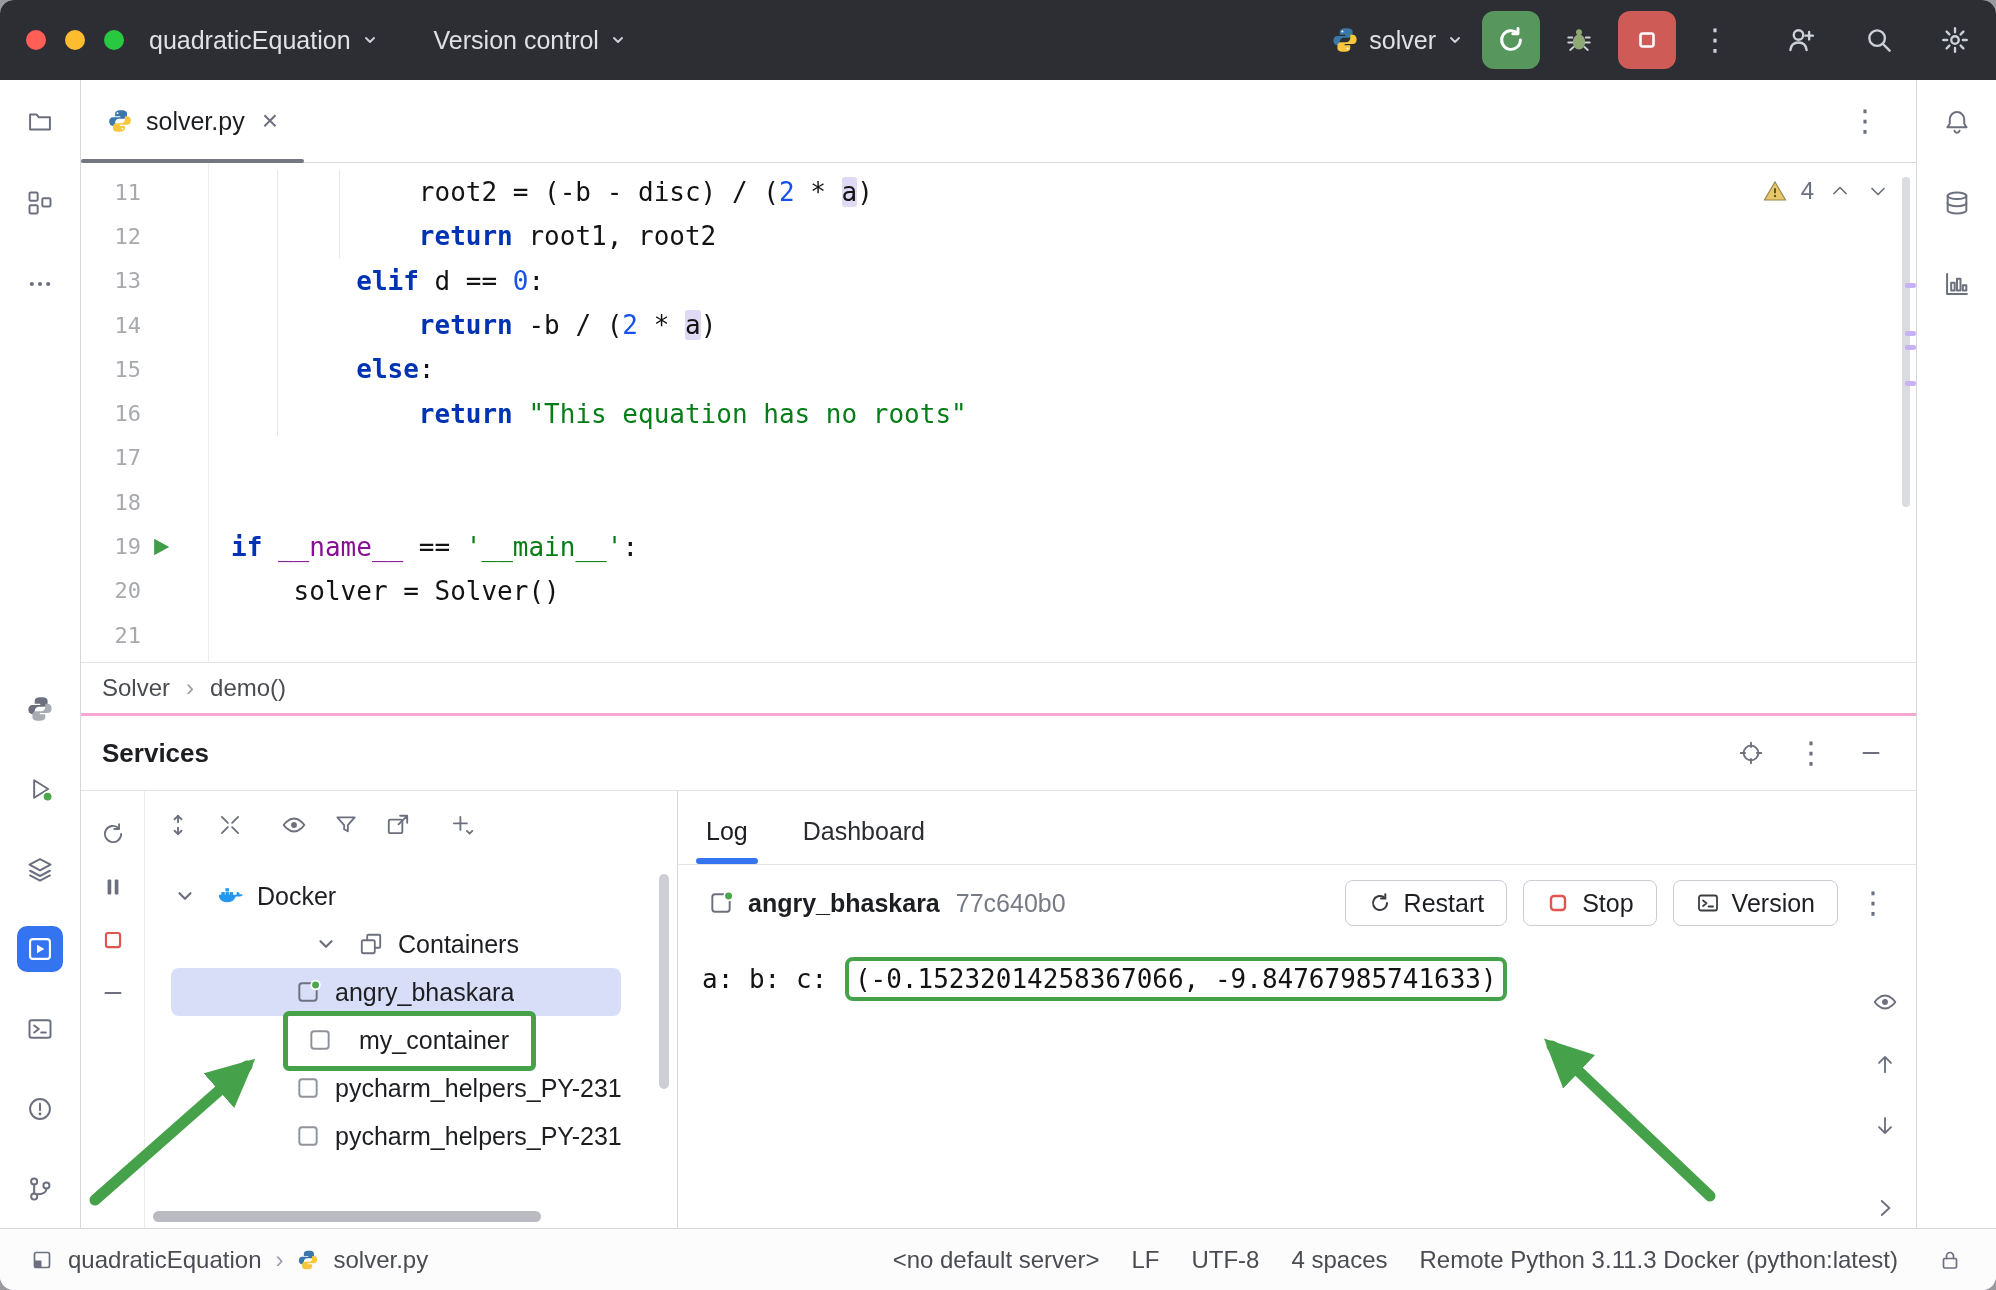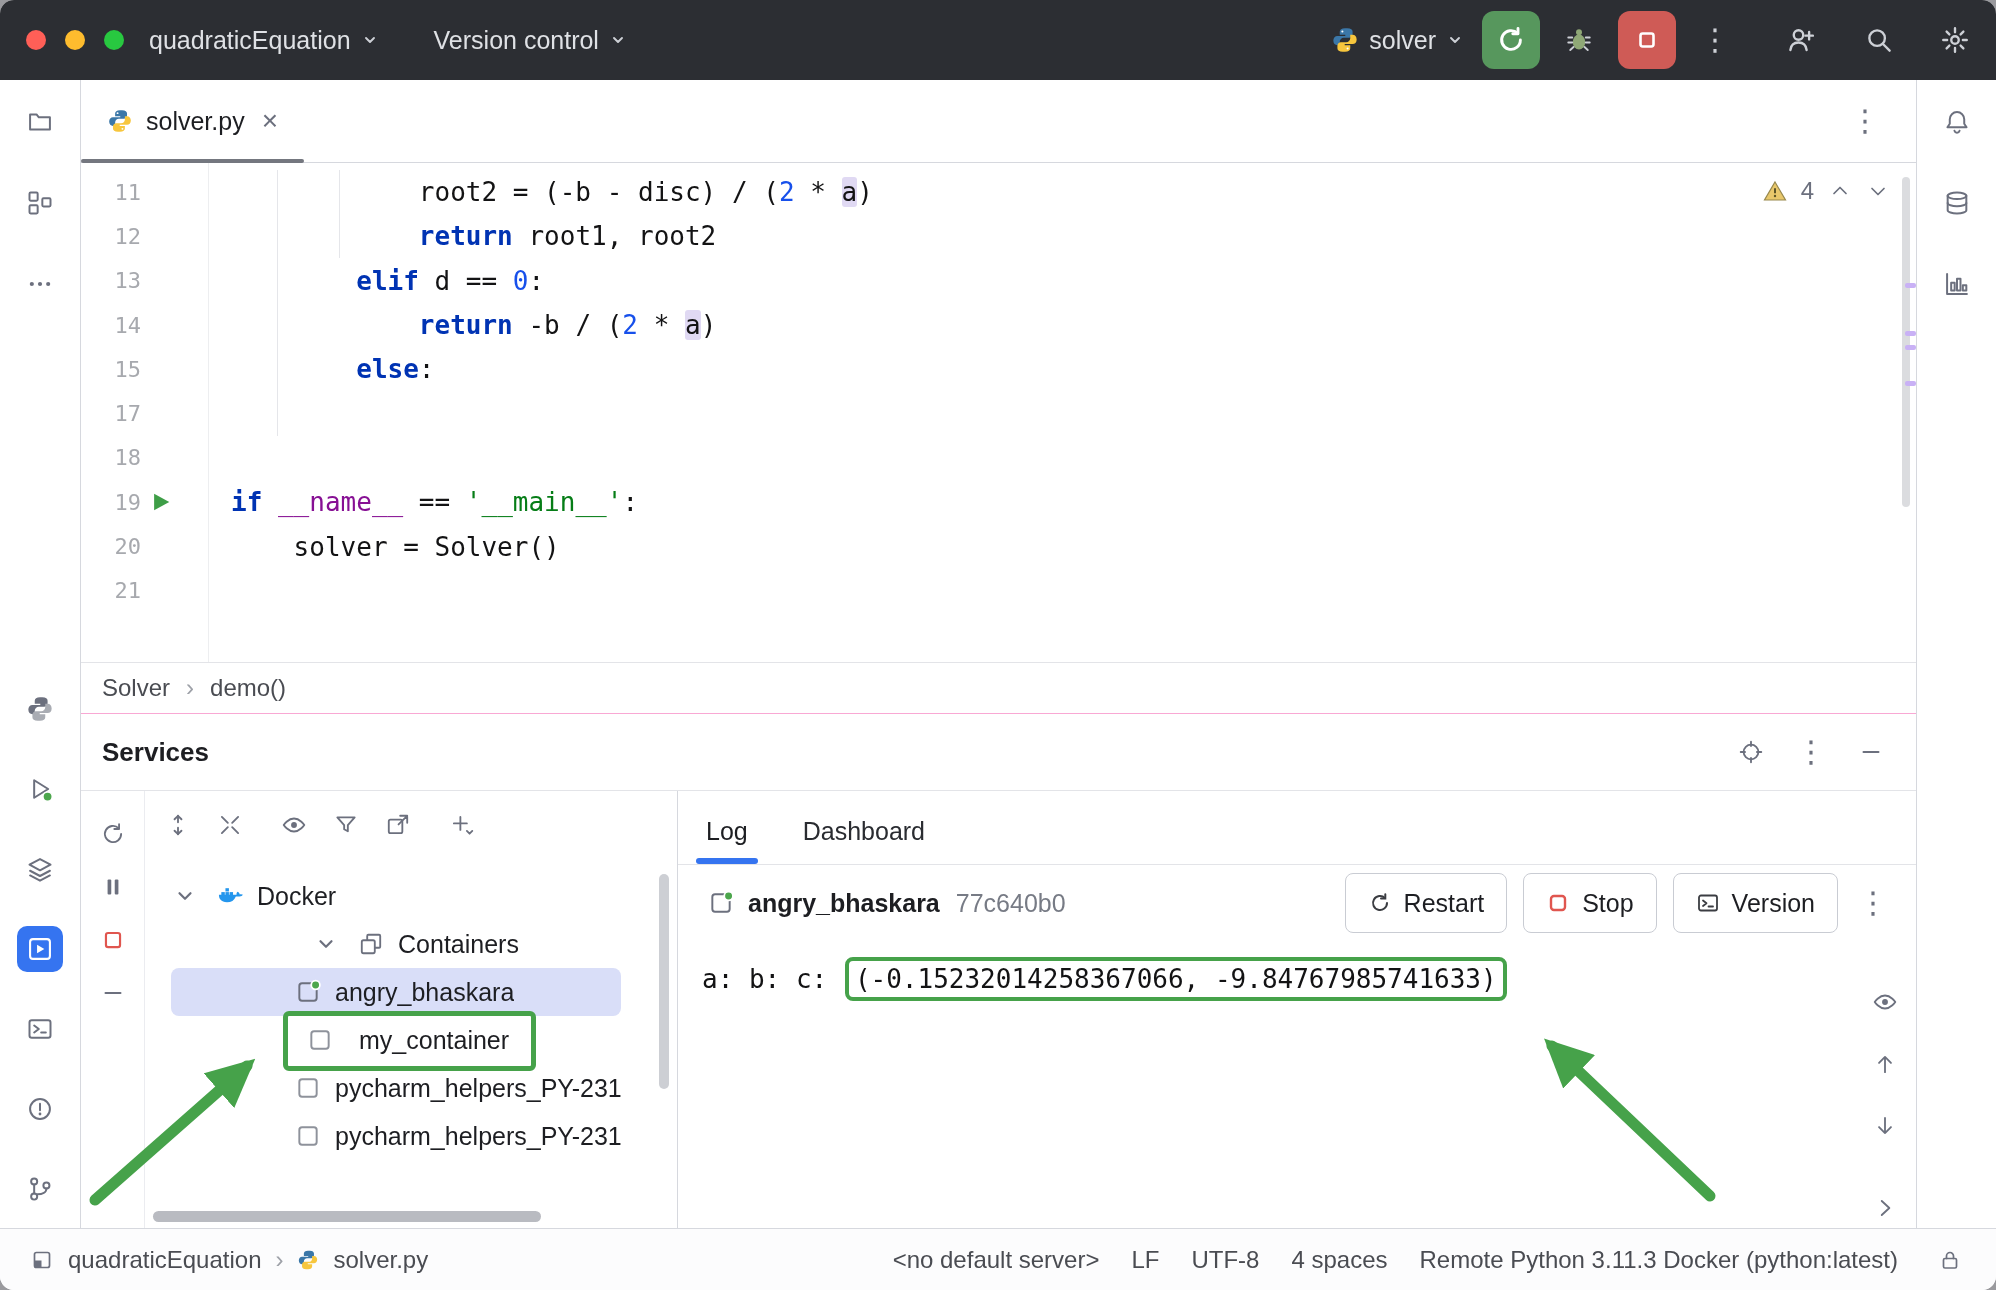--- a/index.html
+++ b/index.html
@@ -57,21 +57,21 @@
   .gutter-border{position:absolute;left:127px;top:0;bottom:0;width:1px;background:#EDEEF0;}
   .indent-guide{position:absolute;width:1px;background:#E5E6EA;}
   .warn-widget{position:absolute;top:14px;right:26px;display:flex;align-items:center;gap:14px;font-family:"Liberation Sans",sans-serif;}
   .warn-count{color:#6C707E;font-size:24px;}
   .ed-scroll{position:absolute;right:6px;top:14px;width:8px;height:330px;background:#DBDCDF;border-radius:4px;}
   .vcs-mark{position:absolute;right:0;width:11px;height:5px;background:#C9B1F5;border-radius:2px;}
   
   .breadcrumbs{height:51px;border-top:1px solid #E3E4E8;display:flex;align-items:center;padding-left:21px;gap:16px;font-size:24px;color:#4A4C52;box-sizing:border-box;}
   .bc-sep{color:#9EA1A8;}
   
-  .sv-header{height:77px;border-top:1px solid #f9a8d4;display:flex;align-items:center;padding:0 32px 0 21px;box-sizing:border-box;}
+  .sv-header{height:77px;border-top:3px solid #f9a8d4;display:flex;align-items:center;padding:0 32px 0 21px;box-sizing:border-box;}
   .sv-title{font-weight:700;font-size:26px;}
   .sv-header-icons{margin-left:auto;display:flex;align-items:center;gap:28px;}
   .sv-body{height:438px;display:flex;border-top:1px solid #E3E4E8;box-sizing:border-box;}
   .sv-vtool{width:64px;border-right:1px solid #EBECF0;display:flex;flex-direction:column;align-items:center;padding-top:30px;gap:27px;flex:none;box-sizing:border-box;}
   .sv-tree{width:533px;border-right:1px solid #D6D8DE;position:relative;display:flex;flex-direction:column;flex:none;box-sizing:border-box;}
   .tree-toolbar{height:68px;display:flex;align-items:center;padding-left:20px;gap:26px;flex:none;}
   .tt-gap{margin-left:12px;}
   .tree-rows{flex:1;padding-top:13px;overflow:hidden;}
   .tree-row{height:48px;display:flex;align-items:center;margin:0 56px 0 26px;border-radius:8px;}
   .tree-row.selected{background:var(--selection,#D9DEF8);}
@@ -82,21 +82,21 @@
   .tree-hscroll{position:absolute;left:8px;bottom:6px;width:388px;height:11px;background:#B9BBC1;border-radius:6px;}
   .sv-log{flex:1;position:relative;display:flex;flex-direction:column;min-width:0;}
   .log-tabs{height:74px;display:flex;align-items:flex-end;padding-left:28px;gap:55px;border-bottom:1px solid #E3E4E8;box-sizing:border-box;}
   .log-tab{padding-bottom:18px;position:relative;color:#2A2C31;}
   .log-tab.selected{color:#1D1E22;}
   .log-tab.selected::after{content:"";position:absolute;left:-10px;right:-10px;bottom:0;height:6px;border-radius:3px;background:var(--accent-blue,#3574F0);}
   .log-header{height:76px;display:flex;align-items:center;padding:0 24px 0 30px;gap:14px;flex:none;}
   .ct-name{font-weight:700;}
   .ct-hash{color:#777B85;margin-left:2px;}
   .log-actions{margin-left:auto;display:flex;align-items:center;gap:16px;}
-  .btn{height:60px;border:1px solid #C9CCD3;border-radius:8px;background:#fff;display:flex;align-items:center;gap:12px;padding:0 22px;font-size:25px;color:#1D1E22;}
+  .btn{height:46px;border:1px solid #C9CCD3;border-radius:8px;background:#fff;display:flex;align-items:center;gap:12px;padding:0 22px;font-size:25px;color:#1D1E22;}
   .log-body{flex:1;padding:16px 0 0 24px;position:relative;}
   .log-line{display:flex;align-items:center;font-family:"DejaVu Sans Mono",monospace;font-size:26px;color:#131314;}
   .log-prefix{white-space:pre;}
   .log-tuple{border:4px solid var(--annotation-green,#46A24A);border-radius:8px;padding:3px 6px;margin-left:2px;white-space:pre;}
   .log-side{position:absolute;right:18px;top:198px;display:flex;flex-direction:column;align-items:center;gap:36px;}
   .log-side .big-gap{margin-top:20px;}
   
   .statusbar{height:62px;border-top:1px solid #D6D8DE;background:#FCFCFD;display:flex;align-items:center;padding:0 34px 0 30px;font-size:24px;color:#4A4C52;box-sizing:border-box;}
   .sb-left{display:flex;align-items:center;gap:14px;}
   .sb-right{margin-left:auto;display:flex;align-items:center;gap:32px;}
@@ -315,20 +315,25 @@
             </div>
             <div class="code-line">
               <span class="ln">14</span>
               <span class="gut-ic"></span>
               <span class="code-text"><span class="tok-p">            </span><span class="tok-k">return</span><span class="tok-p"> -b / (</span><span class="tok-n">2</span><span class="tok-p"> * </span><span class="tok-h">a</span><span class="tok-p">)</span></span>
             </div>
             <div class="code-line">
               <span class="ln">15</span>
               <span class="gut-ic"></span>
               <span class="code-text"><span class="tok-p">        </span><span class="tok-k">else</span><span class="tok-p">:</span></span>
+            </div>
+            <div class="code-line">
+              <span class="ln">16</span>
+              <span class="gut-ic"></span>
+              <span class="code-text"><span class="tok-p">            </span><span class="tok-k">return</span><span class="tok-p"> </span><span class="tok-s">"This equation has no roots"</span></span>
             </div>
             <div class="code-line">
               <span class="ln">17</span>
               <span class="gut-ic"></span>
               <span class="code-text"></span>
             </div>
             <div class="code-line">
               <span class="ln">18</span>
               <span class="gut-ic"></span>
               <span class="code-text"></span>

